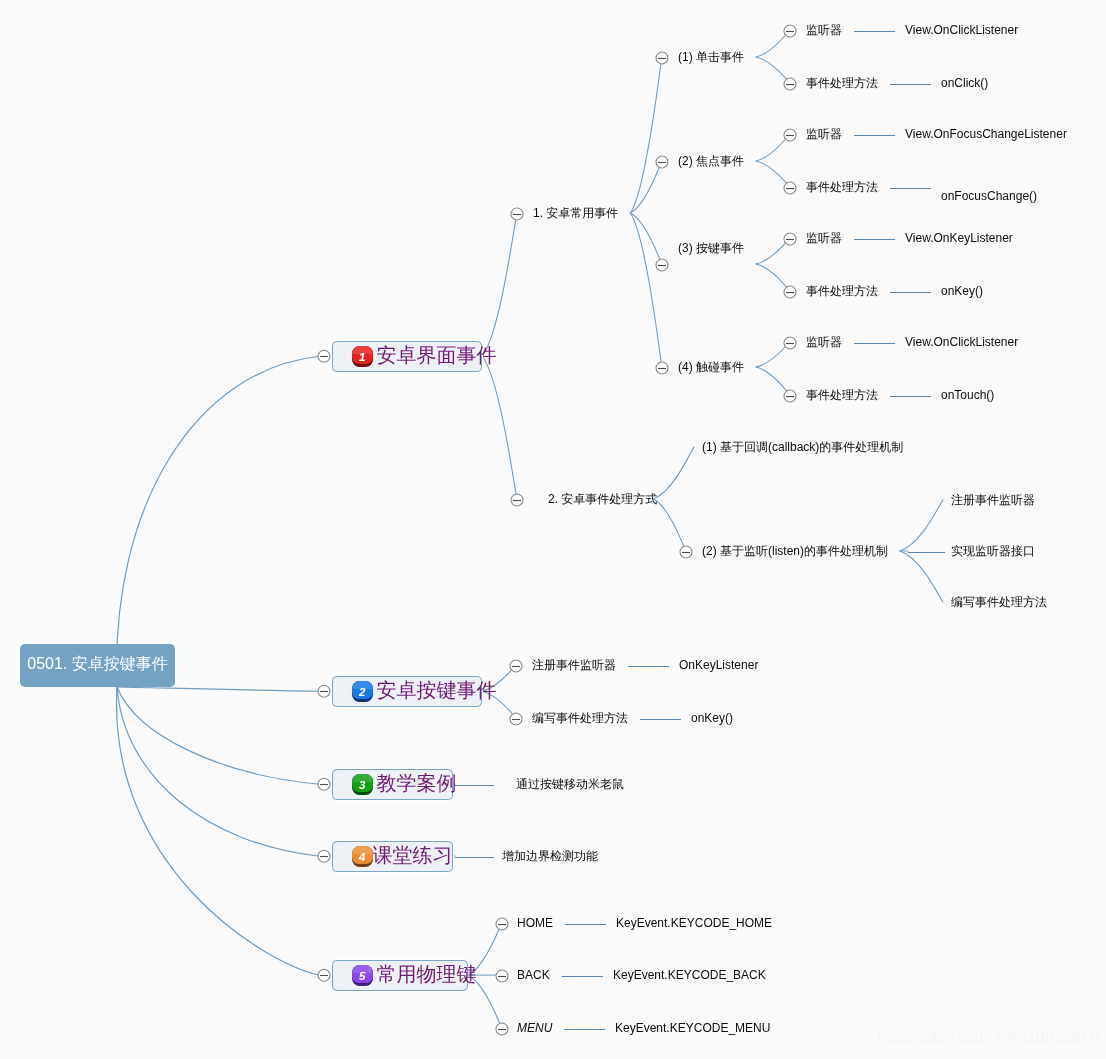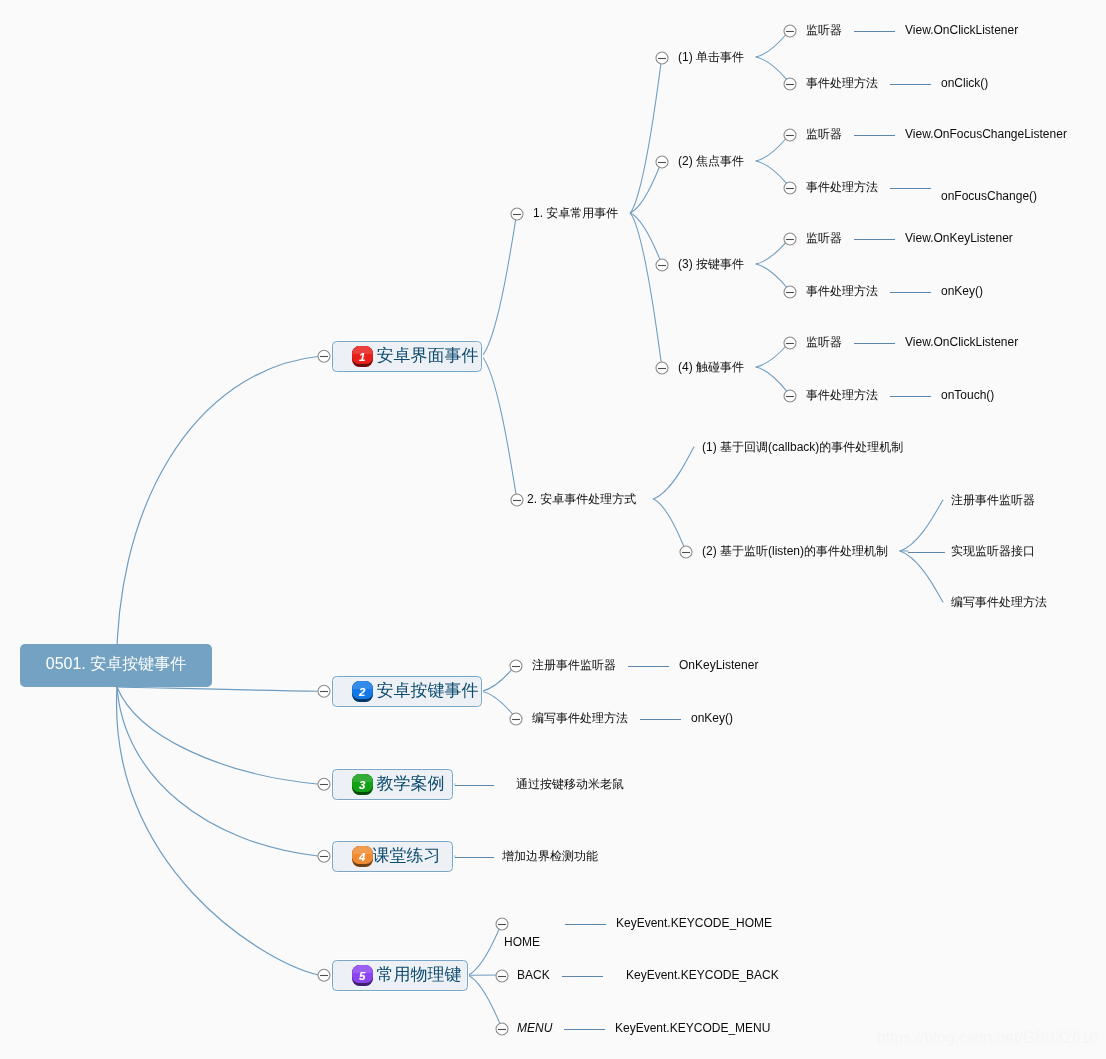--- a/index.html
+++ b/index.html
@@ -11,21 +11,21 @@
 
   
   .root-node{position:absolute;background:#74a2c2;border-radius:5px;transform:translateZ(0);
       color:#ffffff;font-size:16px;line-height:1;white-space:nowrap;
       display:flex;align-items:center;justify-content:center;}
 
   
   .box-node{position:absolute;background:#edf1f5;border:1px solid #79a6c9;
       border-radius:4.5px;display:flex;align-items:center;box-sizing:border-box;
       box-shadow:0 0 0 1px #ffffff;}
-  .box-label{font-size:17px;color:#0c4a6e;line-height:1;white-space:nowrap;transform:translateZ(0);}
+  .box-label{font-size:20px;color:#701a75;line-height:1;white-space:nowrap;transform:translateZ(0);}
 
   
   .badge{position:relative;width:21px;height:21px;border-radius:7.5px;flex:0 0 auto;
       display:flex;align-items:center;justify-content:center;overflow:hidden;}
   
   .badge .base{position:absolute;left:0;top:0;right:0;bottom:0;border-radius:7.5px;
       background:inherit;filter:brightness(.46);z-index:1;}
   
   .badge .body{position:absolute;left:0;right:0;top:0;bottom:3px;border-radius:7px;
       background:inherit;z-index:2;}
@@ -190,21 +190,21 @@
       </g>
       <line x1="562" y1="976.5" x2="603" y2="976.5" stroke="#5b87ad" stroke-width="1" shape-rendering="crispEdges"></line>
       <path d="M468,975.25 C485.68,983.1625 500.3,1026.4175 502,1028" fill="none" stroke="#6e9cc0" stroke-width="1.05" stroke-linecap="round"></path>
       <g>
         <circle cx="502" cy="1029" r="6" fill="#ffffff" stroke="#8a8a8a" stroke-width="1.05"></circle>
         <line x1="498" y1="1029.5" x2="506" y2="1029.5" stroke="#4d4d4d" stroke-width="1.1"></line>
       </g>
       <line x1="564" y1="1029.5" x2="605" y2="1029.5" stroke="#5b87ad" stroke-width="1" shape-rendering="crispEdges"></line>
     </svg>
   <div id="nodes">
-      <div class="root-node" style="left:20px;top:644px;width:192px;height:43px;background:#74a2c2;color:#ffffff;">
+      <div class="root-node" style="left:20px;top:644px;width:155px;height:43px;background:#74a2c2;color:#ffffff;">
         <span style="position: relative; top: -2px; transform: translateZ(0px);">0501. 安卓按键事件</span>
       </div>
       <div class="box-node" style="left:331.5px;top:340.5px;width:150.5px;height:31.5px;background:#edf1f5;border-color:#79a6c9;">
         <div class="badge" style="background:#e8201c;margin-left:19px;">
           <i class="base"></i>
           <i class="body"></i>
           <i class="gloss"></i>
           <span>1</span>
         </div>
         <div class="box-label" style="margin-left:4px;position:relative;top:-1px;">安卓界面事件</div>
@@ -213,31 +213,31 @@
       <div class="topic" style="left:678px;top:57px;">(1) 单击事件</div>
       <div class="topic" style="left:806px;top:30px;">监听器</div>
       <div class="topic" style="left:905px;top:30px;">View.OnClickListener</div>
       <div class="topic" style="left:806px;top:83px;">事件处理方法</div>
       <div class="topic" style="left:941px;top:83px;">onClick()</div>
       <div class="topic" style="left:678px;top:161px;">(2) 焦点事件</div>
       <div class="topic" style="left:806px;top:134px;">监听器</div>
       <div class="topic" style="left:905px;top:134px;">View.OnFocusChangeListener</div>
       <div class="topic" style="left:806px;top:187px;">事件处理方法</div>
       <div class="topic" style="left:941px;top:187px;margin-top:9px;">onFocusChange()</div>
-      <div class="topic" style="left:678px;top:264px;">(3) 按键事件</div>
+      <div class="topic" style="left:678px;top:248px;">(3) 按键事件</div>
       <div class="topic" style="left:806px;top:238px;">监听器</div>
       <div class="topic" style="left:905px;top:238px;">View.OnKeyListener</div>
       <div class="topic" style="left:806px;top:291px;">事件处理方法</div>
       <div class="topic" style="left:941px;top:291px;">onKey()</div>
       <div class="topic" style="left:678px;top:367px;">(4) 触碰事件</div>
       <div class="topic" style="left:806px;top:342px;">监听器</div>
       <div class="topic" style="left:905px;top:342px;">View.OnClickListener</div>
       <div class="topic" style="left:806px;top:395px;">事件处理方法</div>
       <div class="topic" style="left:941px;top:395px;">onTouch()</div>
-      <div class="topic" style="left:527px;top:499px;">2. 安卓事件处理方式</div>
+      <div class="topic" style="left:548px;top:499px;">2. 安卓事件处理方式</div>
       <div class="topic" style="left:702px;top:447px;">(1) 基于回调(callback)的事件处理机制</div>
       <div class="topic" style="left:702px;top:551px;">(2) 基于监听(listen)的事件处理机制</div>
       <div class="topic" style="left:951px;top:500px;">注册事件监听器</div>
       <div class="topic" style="left:951px;top:551px;">实现监听器接口</div>
       <div class="topic" style="left:951px;top:602px;">编写事件处理方法</div>
       <div class="box-node" style="left:331.5px;top:675.5px;width:150.5px;height:31.5px;background:#edf1f5;border-color:#79a6c9;">
         <div class="badge" style="background:#1478e6;margin-left:19px;">
           <i class="base"></i>
           <i class="body"></i>
           <i class="gloss"></i>
@@ -271,21 +271,21 @@
       <div class="topic" style="left:502px;top:856px;">增加边界检测功能</div>
       <div class="box-node" style="left:331.5px;top:959.5px;width:136.5px;height:31.5px;background:#edf1f5;border-color:#79a6c9;">
         <div class="badge" style="background:#8b45f0;margin-left:19px;">
           <i class="base"></i>
           <i class="body"></i>
           <i class="gloss"></i>
           <span>5</span>
         </div>
         <div class="box-label" style="margin-left:4px;position:relative;top:-1px;">常用物理键</div>
       </div>
-      <div class="topic" style="left:504px;top:923px;margin-top:19px;">HOME</div>
+      <div class="topic" style="left:517px;top:923px;">HOME</div>
       <div class="topic" style="left:616px;top:923px;">KeyEvent.KEYCODE_HOME</div>
       <div class="topic" style="left:517px;top:975px;">BACK</div>
-      <div class="topic" style="left:626px;top:975px;">KeyEvent.KEYCODE_BACK</div>
+      <div class="topic" style="left:613px;top:975px;">KeyEvent.KEYCODE_BACK</div>
       <div class="topic" style="left:517px;top:1028px;font-style:italic;">MENU</div>
       <div class="topic" style="left:615px;top:1028px;">KeyEvent.KEYCODE_MENU</div>
       <div class="watermark" style="left:877px;top:1029px;">https://blog.csdn.net/GB032616</div>
     </div>
 </div>
 
 </body></html>

